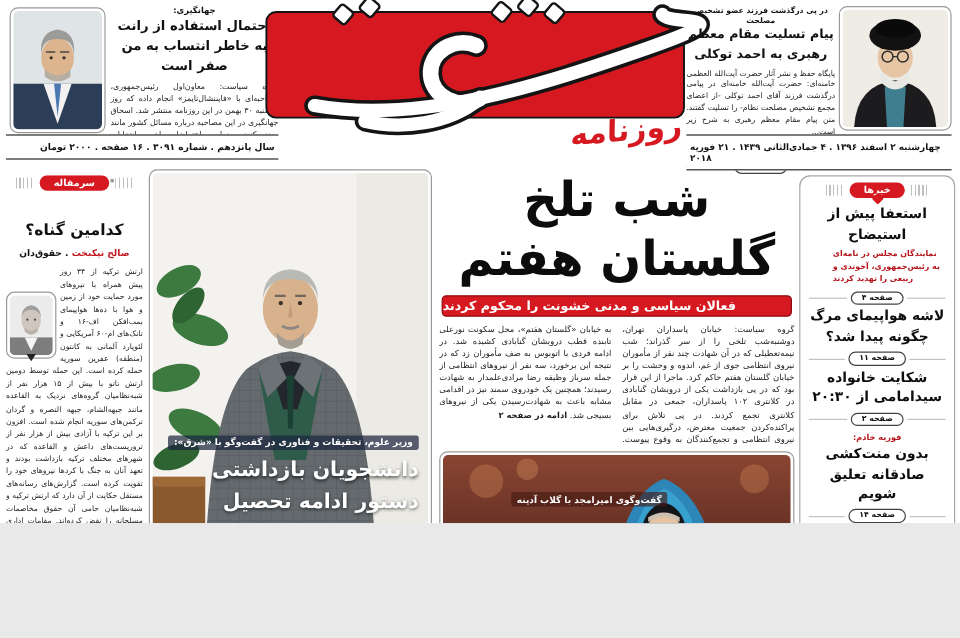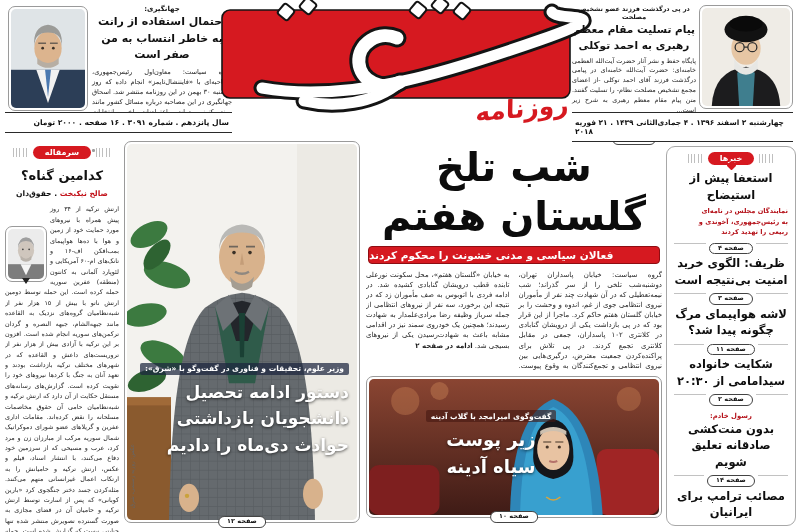--- a/index.html
+++ b/index.html
@@ -1,16 +1,16 @@
 <!DOCTYPE html>
 <html lang="fa" dir="rtl"><head>
 <meta charset="utf-8">
 <style>
   html,body{margin:0;padding:0;background:#e9e9e9;}
-  #page{position:relative;width:800px;height:532px;background:#fff;overflow:hidden;
+  #page{position:relative;width:800px;height:436px;background:#fff;overflow:hidden;
         direction:rtl;font-family:"DejaVu Sans",sans-serif;color:#111;margin:0 auto;}
   .abs{position:absolute;}
   
   .frame{border:1px solid #9a9a9a;border-radius:7px;padding:2px;background:#fff;box-sizing:border-box;}
   .frame .inner{width:100%;height:100%;border-radius:5px;overflow:hidden;position:relative;}
   .frame svg{display:block;width:100%;height:100%;}
   
   .pill-sm{display:inline-block;border:1px solid #444;border-radius:8px;background:#fff;
            font-size:6.5px;font-weight:bold;padding:1px 8px;line-height:1.2;color:#111;white-space:nowrap;}
   .pageref{display:flex;align-items:center;justify-content:space-between;gap:4px;margin-top:17px;}
@@ -37,25 +37,25 @@
   
   .ov-kicker{display:inline-block;background:rgba(28,38,62,.72);color:#fff;font-size:7.5px;font-weight:bold;
              padding:1.5px 5px;border-radius:2px;}
   .ov-head{color:#fff;font-weight:bold;text-shadow:0 1px 3px rgba(0,0,0,.65);}
   .bottom-pill{position:absolute;bottom:-6px;left:50%;transform:translateX(-50%);z-index:5;}
   
   .sidebar{border:1px solid #a8a8a8;border-radius:9px;padding:5px 7px 4px;box-sizing:border-box;}
   .sb-pointer{width:7px;height:7px;background:#d61920;transform:rotate(45deg);margin:-3px auto 0;border-radius:1px;}
   .sb-title{font-size:11.5px;font-weight:bold;text-align:center;line-height:1.42;color:#0e0e0e;margin-top:1px;}
   .sb-kicker{font-size:6.8px;font-weight:bold;color:#b5121a;text-align:center;margin-top:6px;}
-  .sb-sub{font-size:6.6px;font-weight:bold;color:#b5121a;text-align:right;line-height:1.6;margin-top:3px;margin-left:20px;}
-  .sb-div{display:flex;align-items:flex-start;gap:3px;margin-top:5px;}
+  .sb-sub{font-size:6.6px;font-weight:bold;color:#b5121a;text-align:left;line-height:1.6;margin-top:3px;margin-left:20px;}
+  .sb-div{display:flex;align-items:center;gap:3px;margin-top:5px;}
   .sb-div .ln{flex:1;height:1px;background:#c2c2c2;}
   
-  .ed-title{font-size:13px;font-weight:bold;text-align:center;margin-top:9px;}
+  .ed-title{font-size:13px;font-weight:bold;text-align:center;margin-top:26px;}
   .ed-author{font-size:7.6px;font-weight:bold;text-align:center;margin-top:6px;}
   .ed-author .nm{color:#c2121a;}
   .ed-body{font-size:6.4px;line-height:1.62;text-align:justify;color:#1e1e1e;margin-top:6px;}
   .ed-photo{float:left;width:42px;height:56px;margin:22px 3px 3px 0;position:relative;}
   .ed-photo .frame{width:100%;height:100%;}
   .ed-photo:after{content:"";position:absolute;left:50%;bottom:-6px;transform:translateX(-50%);
                   border:4px solid transparent;border-top:6px solid #222;}
   .credit-v{position:absolute;writing-mode:vertical-rl;transform:rotate(180deg);
             font-size:5.6px;color:#666;letter-spacing:.5px;}
 </style>
@@ -222,22 +222,22 @@
         <path d="M102,102 h9 M119,102 h9" stroke="#6f665c" stroke-width="1.8"></path>
         <path d="M115,108 L113,120 h4 Z" fill="#c49d78"></path>
         <ellipse cx="62" cy="352" rx="10" ry="14" fill="#d8b28c"></ellipse>
         <ellipse cx="186" cy="348" rx="10" ry="15" fill="#d8b28c"></ellipse>
         <circle cx="60" cy="350" r="2.2" fill="#caa23c"></circle>
       </svg>
 
       <div class="abs" style="right:8px;top:212px;left:8px;text-align:right;">
         <span class="ov-kicker">وزیر علوم، تحقیقات و فناوری در گفت‌وگو با «شرق»:</span>
         <div class="ov-head" style="font-size:17px;line-height:1.55;margin-top:4px;">
+          <div>دانشجویان بازداشتی</div>
           <div>دستور ادامه تحصیل</div>
-          <div>دانشجویان بازداشتی</div>
           <div>حوادث دی‌ماه را دادیم</div>
         </div>
       </div>
       <div class="credit-v" style="left:2px;bottom:12px;">عکس: روزبه رستمی، شرق</div>
     </div>
     <span class="pill-sm bottom-pill">صفحه ۱۲</span>
   </div>
 
   <div class="abs" style="left:366px;top:143px;width:296px;">
     <div class="lead-head">
@@ -301,49 +301,41 @@
     <div>
       <div class="sb-title">استعفا پیش از استیضاح</div>
       <div class="sb-sub">نمایندگان مجلس در نامه‌ای به رئیس‌جمهوری، آخوندی و ربیعی را تهدید کردند</div>
       <div class="sb-div">
         <span class="ln"></span>
           <span class="pill-sm">صفحه ۴</span>
           <span class="ln"></span>
       </div>
     </div>
 
-    <div>
-      <div class="sb-title">ظریف: الگوی خرید امنیت بی‌نتیجه است</div>
-      <div class="sb-div">
-        <span class="ln"></span>
-          <span class="pill-sm">صفحه ۳</span>
-          <span class="ln"></span>
-      </div>
-    </div>
 
     <div>
       <div class="sb-title">لاشه هواپیمای مرگ چگونه پیدا شد؟</div>
       <div class="sb-div">
         <span class="ln"></span>
           <span class="pill-sm">صفحه ۱۱</span>
           <span class="ln"></span>
       </div>
     </div>
 
     <div>
       <div class="sb-title">شکایت خانواده سیدامامی از ۲۰:۳۰</div>
       <div class="sb-div">
         <span class="ln"></span>
           <span class="pill-sm">صفحه ۲</span>
           <span class="ln"></span>
       </div>
     </div>
 
     <div>
-      <div class="sb-kicker">رسول خادم:</div>
+      <div class="sb-kicker">فوریه خادم:</div>
       <div class="sb-title" style="margin-top:1px;">بدون منت‌کشی صادقانه تعلیق شویم</div>
       <div class="sb-div">
         <span class="ln"></span>
           <span class="pill-sm">صفحه ۱۴</span>
           <span class="ln"></span>
       </div>
     </div>
 
     <div>
       <div class="sb-title">مصائب ترامپ برای ایرانیان</div>

